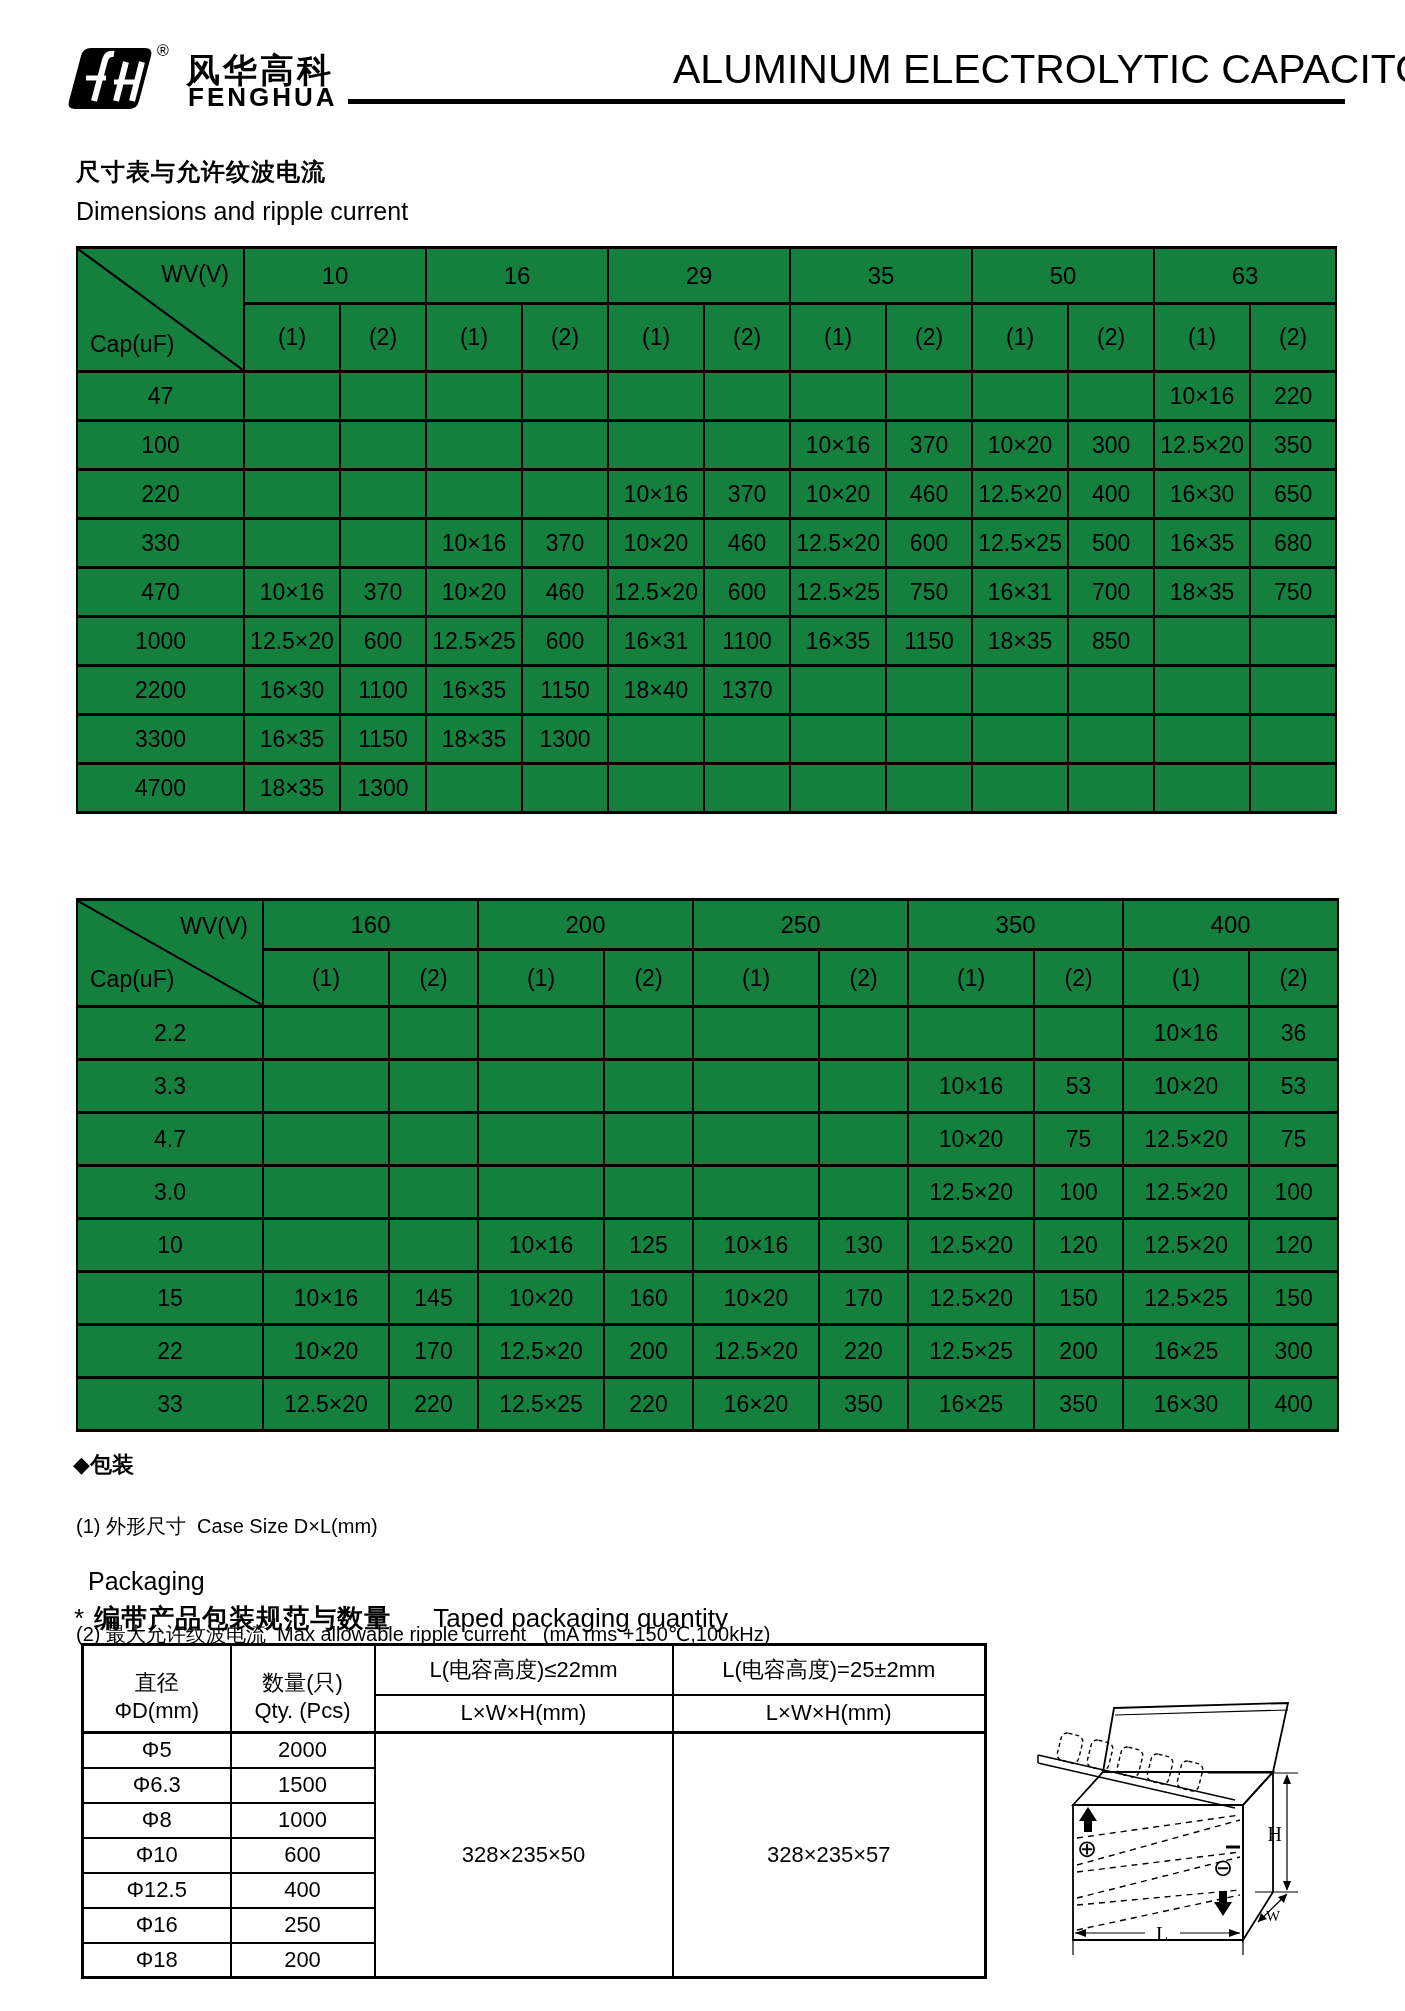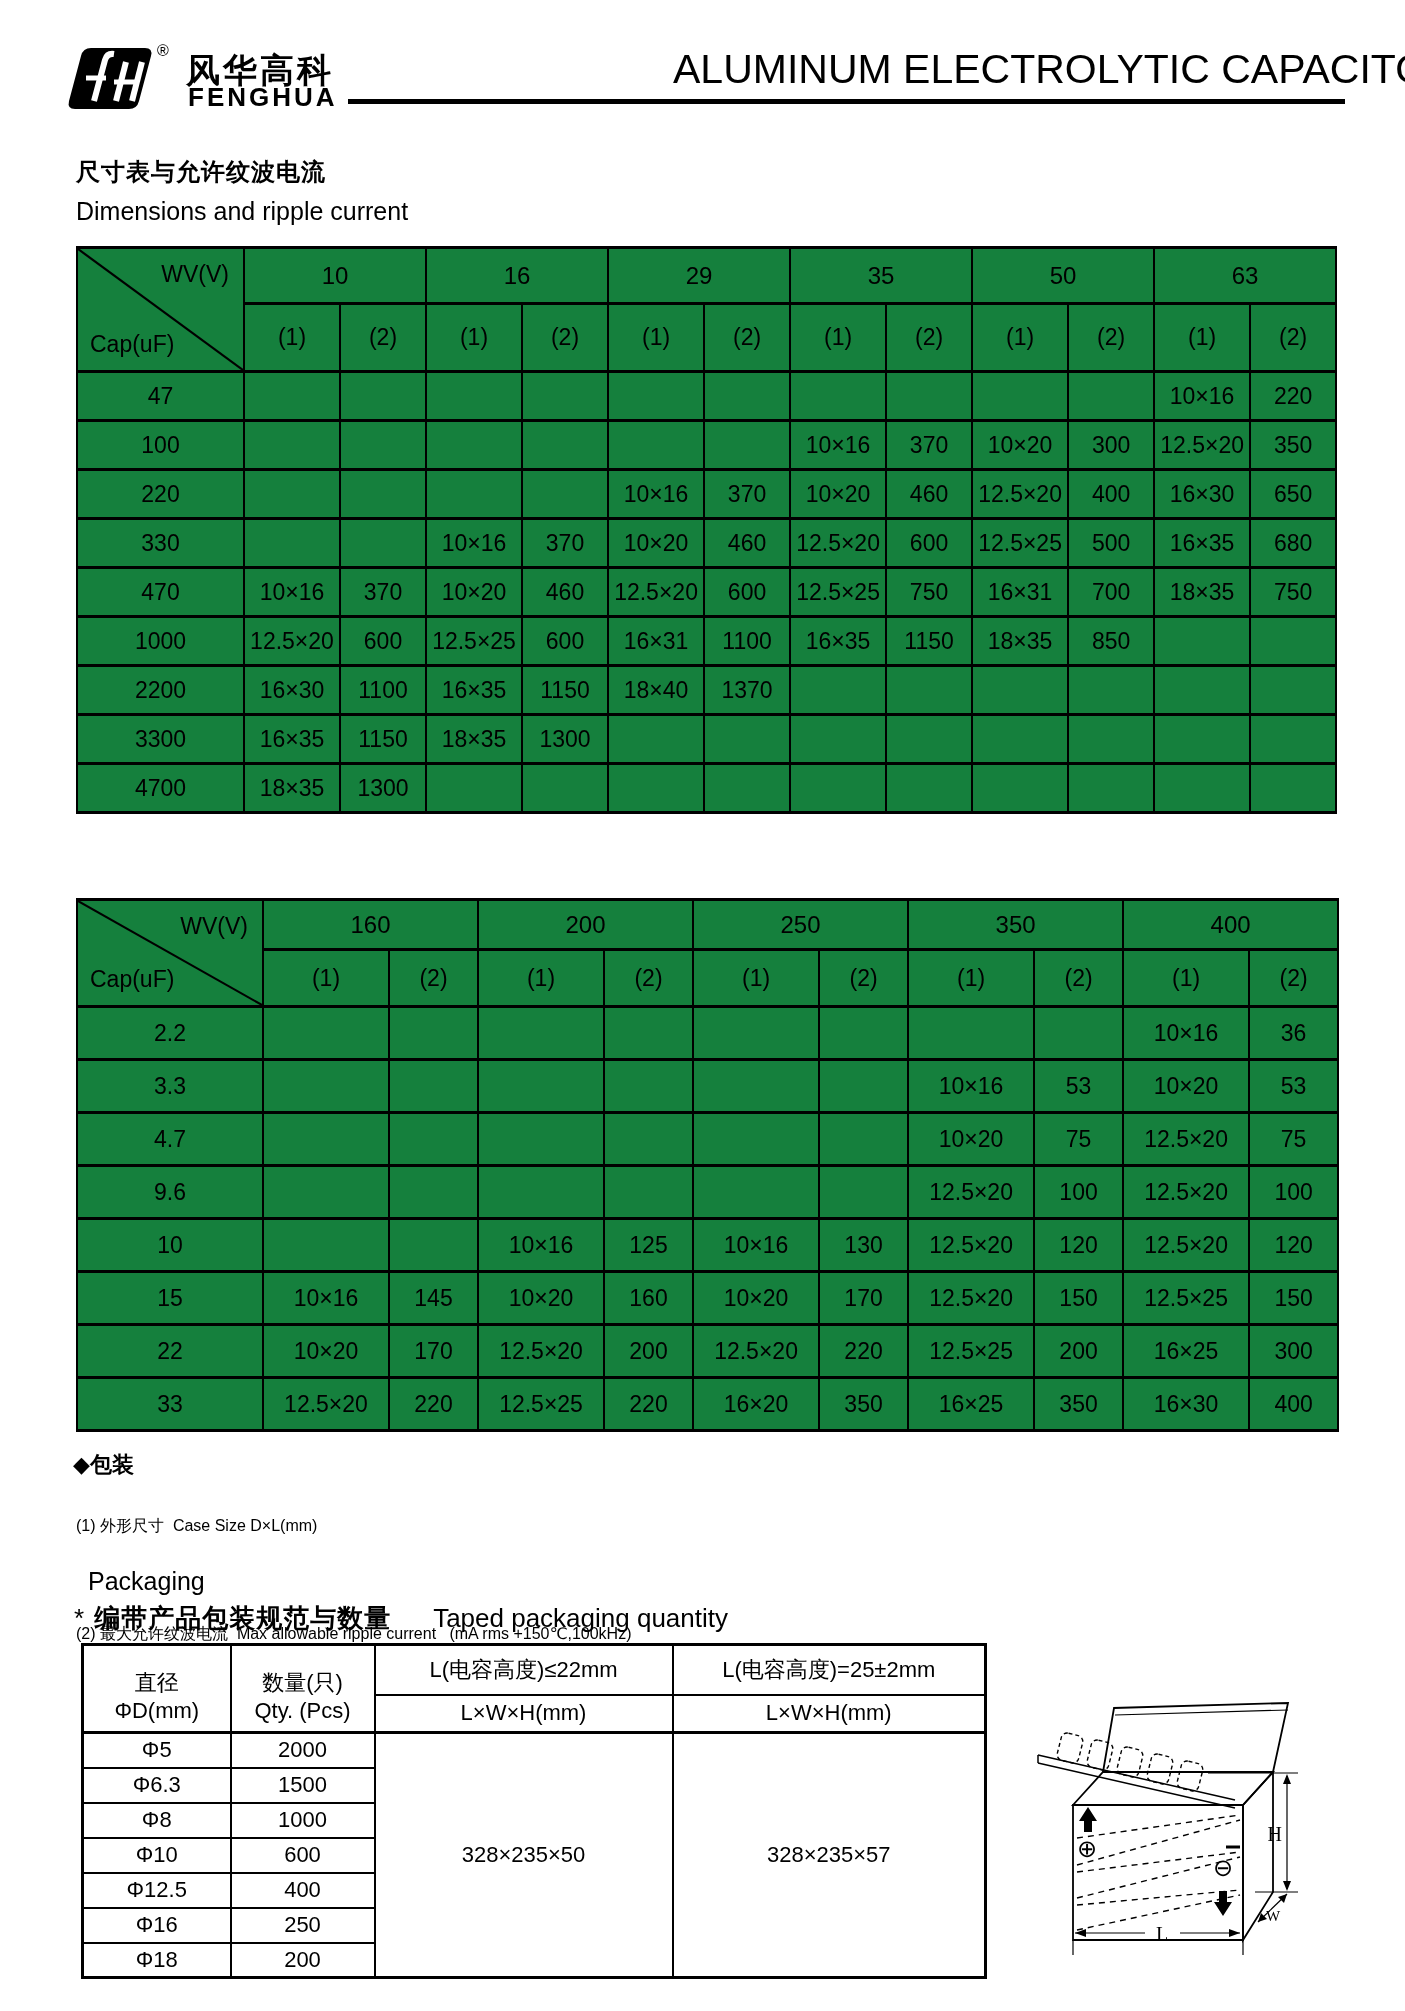--- a/index.html
+++ b/index.html
@@ -33,21 +33,21 @@
   .t1 tbody td { height:49px; }
   .t2 { top:898px; width:1261px; }
   .t2 thead tr:first-child { height:50px; }
   .t2 thead tr:last-child  { height:57px; }
   .t2 tbody td { height:53px; }
   th.corner { position:relative; padding:0; }
   th.corner svg.diag { position:absolute; left:0; top:0; width:100%; height:100%; }
   .corner-top { position:absolute; top:12px; right:14px; font-size:23px; }
   .corner-bot { position:absolute; bottom:12px; left:12px; font-size:23px; }
   
-  .notes { position:absolute; left:76px; font-size:16px; line-height:36px; white-space:pre; }
+  .notes { position:absolute; left:76px; font-size:20px; line-height:36px; white-space:pre; }
   .notes1 { top:824px; }
   .notes2 { top:1436px; }
   
   .pkg-cn { position:absolute; left:48px; top:1450px; font-size:22px; font-weight:bold;margin-left:25px; }
   .pkg-en { position:absolute; left:88px; top:1567px; font-size:25px; }
   .taped { position:absolute; left:74px; top:1601px; font-size:26px; white-space:nowrap; }
   .taped .star { margin-right:10px; }
   .taped .cn { font-weight:bold; letter-spacing:1px; }
   .taped .en { margin-left:42px; }
   table.pack { position:absolute; left:81px; top:1643px; width:903px; border-collapse:collapse; table-layout:fixed; background:#fff; }
@@ -353,21 +353,21 @@
           <td class="c1"></td>
           <td class="c2"></td>
           <td class="c1"></td>
           <td class="c2"></td>
           <td class="c1">10×20</td>
           <td class="c2">75</td>
           <td class="c1">12.5×20</td>
           <td class="c2">75</td>
         </tr>
         <tr>
-          <td class="cap">9.6</td>
+          <td class="cap">3.0</td>
           <td class="c1"></td>
           <td class="c2"></td>
           <td class="c1"></td>
           <td class="c2"></td>
           <td class="c1"></td>
           <td class="c2"></td>
           <td class="c1">12.5×20</td>
           <td class="c2">100</td>
           <td class="c1">12.5×20</td>
           <td class="c2">100</td>

